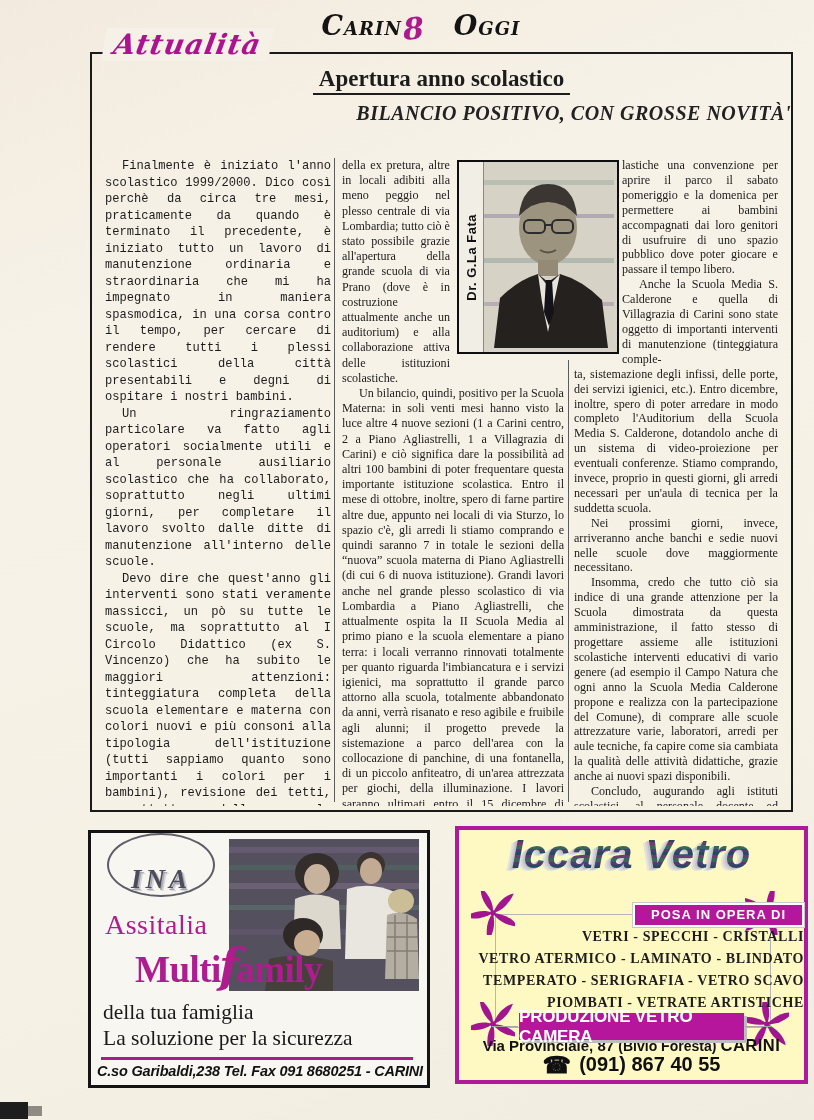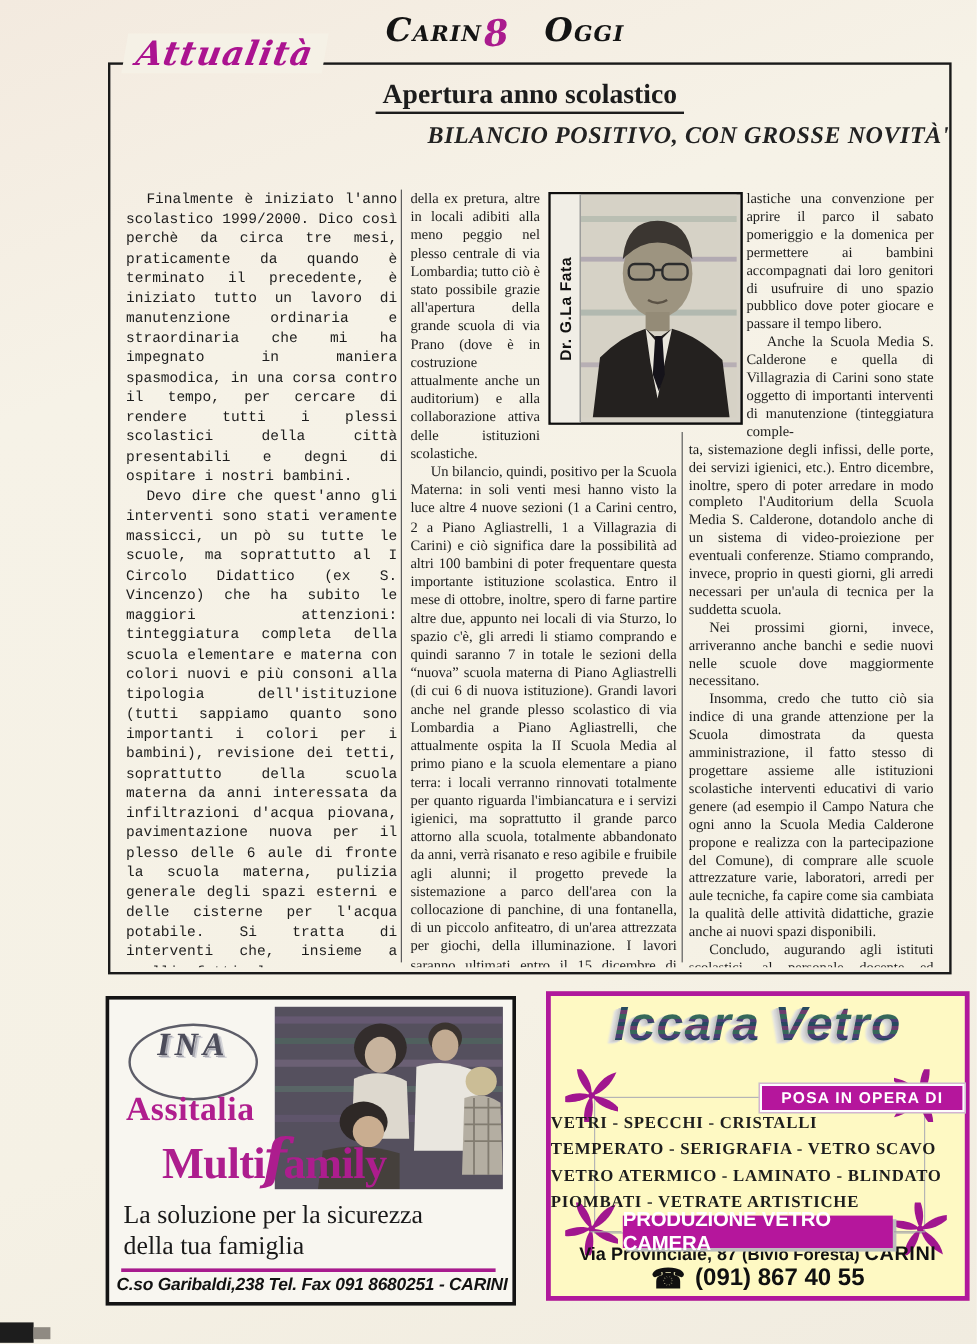--- a/index.html
+++ b/index.html
@@ -49,26 +49,26 @@
   .portrait-caption{width:24px;border-right:1px solid #888;background:#f1eee6;
                     display:flex;align-items:center;justify-content:center;}
   .portrait-caption span{writing-mode:vertical-rl;transform:rotate(180deg);
                          font-family:"Liberation Sans", sans-serif;font-weight:bold;
                          font-size:13px;letter-spacing:.5px;color:#111;}
   .portrait svg{display:block;}
 
   
   .ad-ina{top:830px;left:88px;width:336px;height:252px;border:3px solid #141414;
           background:#f8f6f0;}
-  .ina-oval{position:absolute;left:16px;top:20px;width:104px;height:60px;border:2.5px solid #5d5d68;
-            border-radius:50%;display:flex;align-items:flex-start;justify-content:center;}
+  .ina-oval{position:absolute;left:16px;top:0;width:104px;height:60px;border:2.5px solid #5d5d68;
+            border-radius:50%;display:flex;align-items:flex-end;justify-content:center;}
   .ina-text{font-family:"Liberation Serif", serif;font-weight:bold;font-style:italic;
             font-size:27px;letter-spacing:4px;color:#4c4c5a;
             text-shadow:1.5px 1.5px 0 #a8a8b0,3px 3px 0 #d4d4d8;}
-  .assitalia{position:absolute;left:14px;top:76px;font-weight:bold;font-size:28px;
+  .assitalia{position:absolute;left:14px;top:76px;font-weight:normal;font-size:28px;
              color:#b01e8e;letter-spacing:.5px;}
   .multifamily{position:absolute;left:8px;top:106px;z-index:3;color:#ad1d8e;
                font-weight:bold;font-size:37px;letter-spacing:-.5px;margin-left:36px;}
   .multifamily .fancy-f{font-family:"DejaVu Serif", serif;font-style:italic;
                         font-size:46px;font-weight:bold;margin:0 -2px;}
   .family-photo{position:absolute;left:138px;top:6px;width:190px;height:152px;
                 overflow:hidden;background:#565063;}
   .ina-tagline{position:absolute;left:12px;top:166px;font-size:21.5px;line-height:26px;color:#191919;}
   .ina-rule{position:absolute;left:10px;top:224px;width:312px;height:3px;background:#a81b8e;}
   .ina-address{position:absolute;left:6px;top:230px;width:324px;white-space:nowrap;
@@ -82,21 +82,21 @@
                 font-size:40px;letter-spacing:1px;
                 background:repeating-linear-gradient(180deg,#35685a 0 4px,#4a3f75 4px 7px,#27495f 7px 10px,#6b3d6e 10px 13px);
                 -webkit-background-clip:text;background-clip:text;color:transparent;
                 filter:drop-shadow(-2px 1px 0 #c3c3c3) drop-shadow(-2px 1px 0 #d4d4d4) drop-shadow(-2px 1px 0 #e3e3e0);}
   .list-frame{position:absolute;left:36px;top:84px;width:274px;height:112px;border:1px solid #b5b5b5;}
   .iccara-badge{position:absolute;top:73px;left:0;right:0;text-align:right;z-index:2;}
   .iccara-badge span{display:inline-block;background:#b5169c;color:#fff;
                      font-family:"Liberation Sans", sans-serif;font-weight:bold;font-size:13px;
                      letter-spacing:1px;padding:2px 16px 3px;border:2px solid #fdfdfd;
                      box-shadow:0 0 0 1px #c9c9c9;}
-  .iccara-list{position:absolute;top:96px;left:0;right:0;text-align:left;
+  .iccara-list{position:absolute;top:96px;left:0;right:0;text-align:right;
                font-family:"Liberation Serif", serif;font-weight:bold;font-size:14px;
                letter-spacing:.6px;line-height:22px;color:#1d1d1d;font-variant:small-caps;}
   .iccara-banner{position:absolute;top:183px;left:60px;width:225px;height:27px;z-index:2;
                  background:#b5169c;color:#fff;display:flex;align-items:center;justify-content:center;
                  font-family:"Liberation Sans", sans-serif;font-weight:bold;font-size:17px;
                  letter-spacing:-.2px;box-shadow:3px 3px 0 #bdbdbd;}
   .iccara-banner::before,.iccara-banner::after{content:"";position:absolute;top:13px;height:1px;
                  width:26px;background:#a5a5a5;}
   .iccara-banner::before{left:-27px;} .iccara-banner::after{right:-27px;}
   .pinwheel{position:absolute;width:44px;height:44px;}
@@ -143,20 +143,21 @@
     <span class="kicker">Apertura anno scolastico</span>
   </div>
   <div class="headline">BILANCIO POSITIVO, CON GROSSE NOVITÀ'</div>
 
   <div class="cols">
     <div class="divider div-1"></div>
     <div class="divider div-2"></div>
 
     <div class="col col-1">
       <p>Finalmente è iniziato l'anno scolastico 1999/2000. Dico così perchè da circa tre mesi, praticamente da quando è terminato il precedente, è iniziato tutto un lavoro di manutenzione ordinaria e straordinaria che mi ha impegnato in maniera spasmodica, in una corsa contro il tempo, per cercare di rendere tutti i plessi scolastici della città presentabili e degni di ospitare i nostri bambini.</p>
+      <p>Un ringraziamento particolare va fatto agli operatori socialmente utili e al personale ausiliario scolastico che ha collaborato, soprattutto negli ultimi giorni, per completare il lavoro svolto dalle ditte di manutenzione all'interno delle scuole.</p>
       <p>Devo dire che quest'anno gli interventi sono stati veramente massicci, un pò su tutte le scuole, ma soprattutto al I Circolo Didattico (ex S. Vincenzo) che ha subito le maggiori attenzioni: tinteggiatura completa della scuola elementare e materna con colori nuovi e più consoni alla tipologia dell'istituzione (tutti sappiamo quanto sono importanti i colori per i bambini), revisione dei tetti, soprattutto della scuola materna da anni interessata da infiltrazioni d'acqua piovana, pavimentazione nuova per il plesso delle 6 aule di fronte la scuola materna, pulizia generale degli spazi esterni e delle cisterne per l'acqua potabile. Si tratta di interventi che, insieme a quelli fatti lo scorso anno (rinnovo totale dei servizi igienici), stanno gradualmente cambiando l'aspetto e la vivibilità interna della scuola, pur con tutti i limiti di una scuola ubicata in un ex convento.</p>
       <p>Notevoli passi avanti anche a Piano Agliastrelli, dove finalmente si è concretizzato il progetto di avere una Scuola Materna dignitosa e soprattutto dislocata in un unico plesso, quello di Via Sturzo; chi non ricorda le varie sezioni sparse qua e là, alcune nei locali</p>
     </div>
 
     <div class="col col-2">
       <div class="beside-photo-2">
         <p style="text-indent:0">della ex pretura, altre in locali adibiti alla meno peggio nel plesso centrale di via Lombardia; tutto ciò è stato possibile grazie all'apertura della grande scuola di via Prano (dove è in costruzione attualmente anche un auditorium) e alla collaborazione attiva delle istituzioni scolastiche.</p>
       </div>
       <p>Un bilancio, quindi, positivo per la Scuola Materna: in soli venti mesi hanno visto la luce altre 4 nuove sezioni (1 a Carini centro, 2 a Piano Agliastrelli, 1 a Villagrazia di Carini) e ciò significa dare la possibilità ad altri 100 bambini di poter frequentare questa importante istituzione scolastica. Entro il mese di ottobre, inoltre, spero di farne partire altre due, appunto nei locali di via Sturzo, lo spazio c'è, gli arredi li stiamo comprando e quindi saranno 7 in totale le sezioni della “nuova” scuola materna di Piano Agliastrelli (di cui 6 di nuova istituzione). Grandi lavori anche nel grande plesso scolastico di via Lombardia a Piano Agliastrelli, che attualmente ospita la II Scuola Media al primo piano e la scuola elementare a piano terra: i locali verranno rinnovati totalmente per quanto riguarda l'imbiancatura e i servizi igienici, ma soprattutto il grande parco attorno alla scuola, totalmente abbandonato da anni, verrà risanato e reso agibile e fruibile agli alunni; il progetto prevede la sistemazione a parco dell'area con la collocazione di panchine, di una fontanella, di un piccolo anfiteatro, di un'area attrezzata per giochi, della illuminazione. I lavori saranno ultimati entro il 15 dicembre di quest'anno ed è mia intenzione proporre alle istituzioni sco-</p>
     </div>
@@ -220,22 +221,22 @@
       <ellipse cx="78" cy="104" rx="13" ry="13" fill="#c9ad90"></ellipse>
       <path d="M40 120 Q70 112 104 122 L104 152 L36 152 Z" fill="#45403c"></path>
     </svg>
   </div>
   <div class="ina-oval">
     <span class="ina-text">INA</span>
   </div>
   <div class="assitalia">Assitalia</div>
   <div class="multifamily"><span>Multi</span><span class="fancy-f">f</span><span>amily</span></div>
   <div class="ina-tagline">
+    <div>della tua famiglia</div>
     <div>La soluzione per la sicurezza</div>
-    <div>della tua famiglia</div>
   </div>
   <div class="ina-rule"></div>
   <div class="ina-address">C.so Garibaldi,238 Tel. Fax 091 8680251 - CARINI</div>
 </div>
 
 <div class="abs ad-iccara">
   <div class="iccara-title">Iccara Vetro</div>
 
   <div class="list-frame"></div>
 
@@ -251,22 +252,22 @@
   <svg class="pinwheel pw-br" viewBox="-22 -22 44 44">
       <use href="#pinwheel-sym" transform="scale(1.15) rotate(20)"></use>
     </svg>
 
   <div class="iccara-badge">
     <span>POSA IN OPERA DI</span>
   </div>
 
   <div class="iccara-list">
     <div>VETRI - SPECCHI - CRISTALLI</div>
+    <div>VETRO ATERMICO - LAMINATO - BLINDATO</div>
     <div>TEMPERATO - SERIGRAFIA - VETRO SCAVO</div>
-    <div>VETRO ATERMICO - LAMINATO - BLINDATO</div>
     <div>PIOMBATI - VETRATE ARTISTICHE</div>
   </div>
 
   <div class="iccara-banner">PRODUZIONE VETRO CAMERA</div>
 
   <div class="iccara-address">
     <span>Via Provinciale, 87</span>
     <span class="detail">(Bivio Foresta)</span>
     <span class="city">CARINI</span>
   </div>

